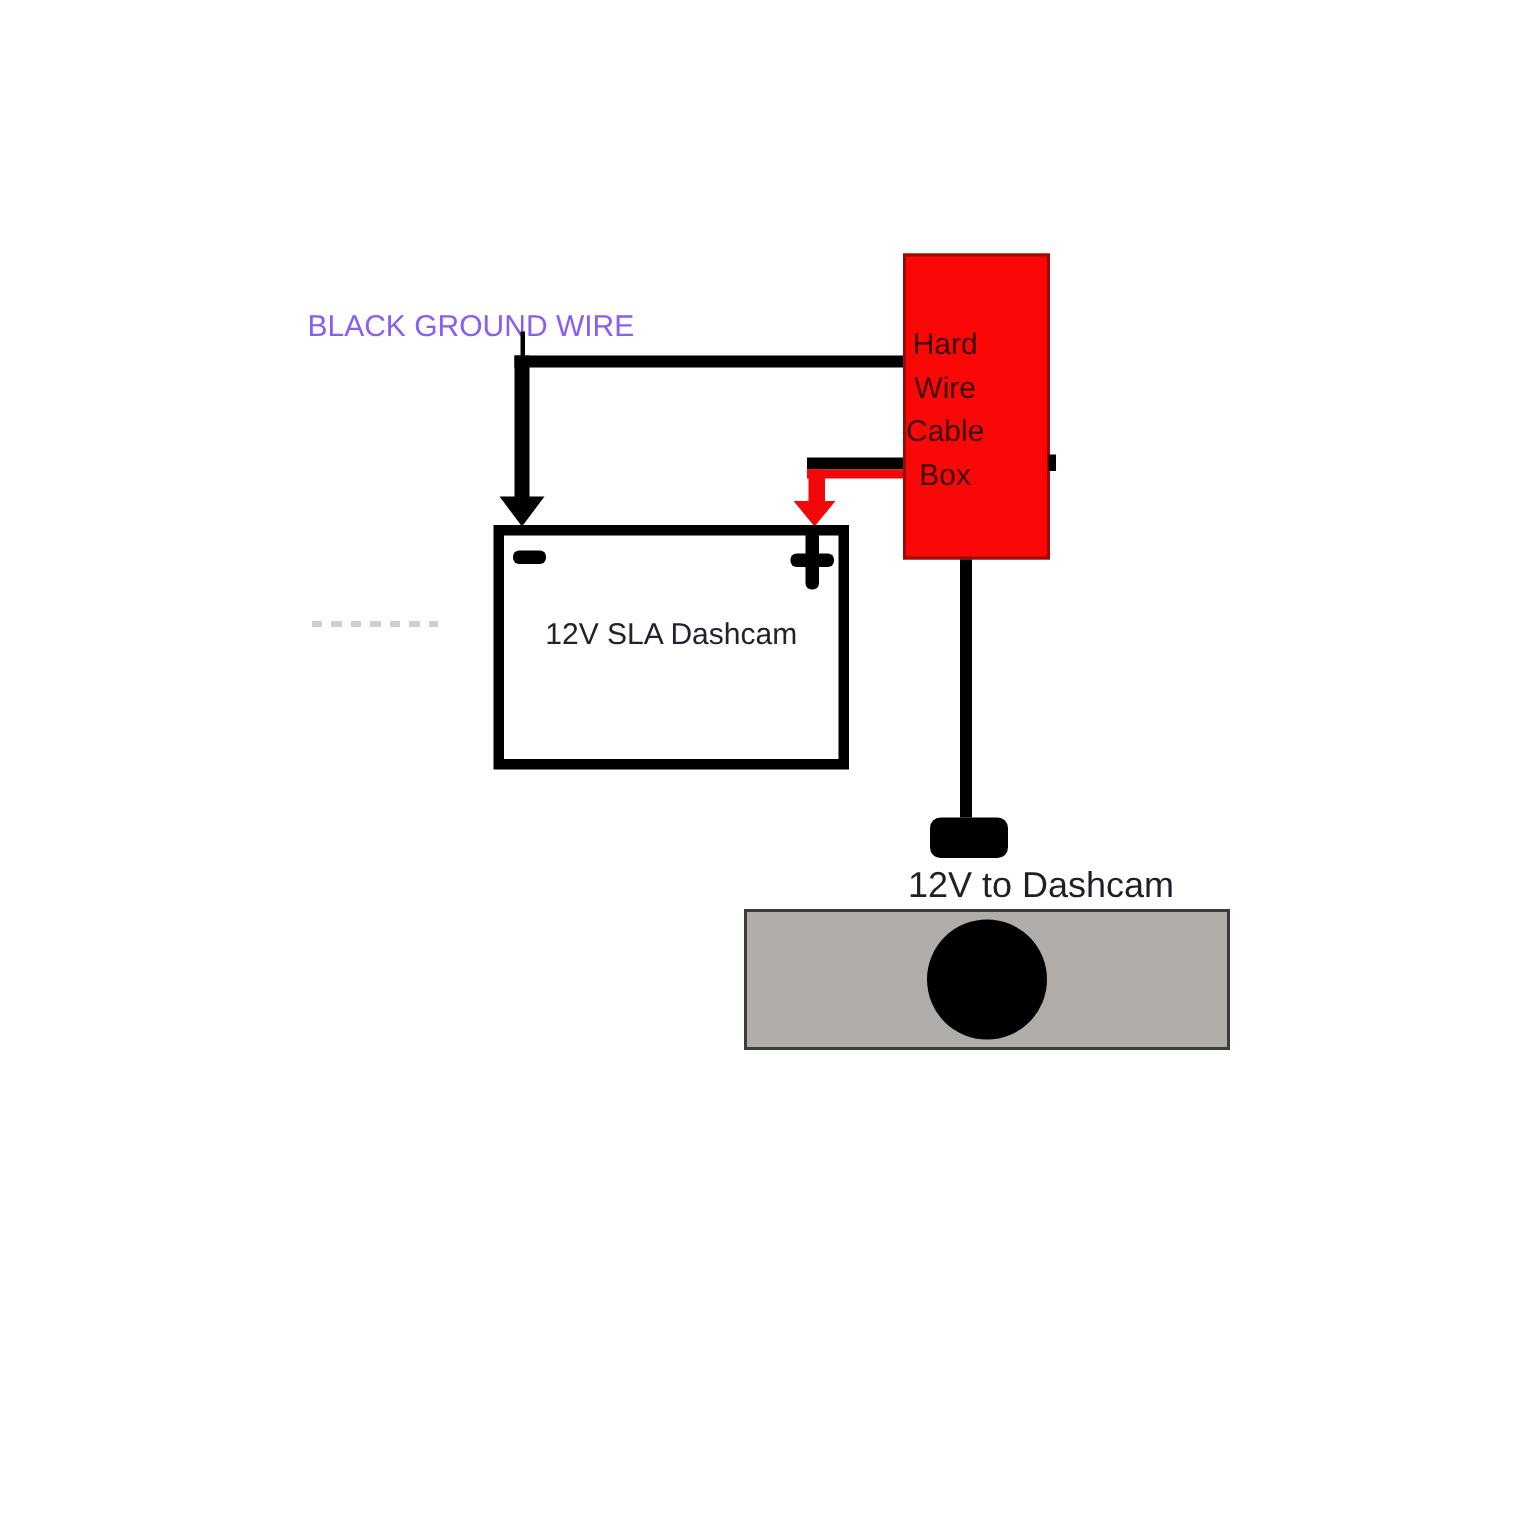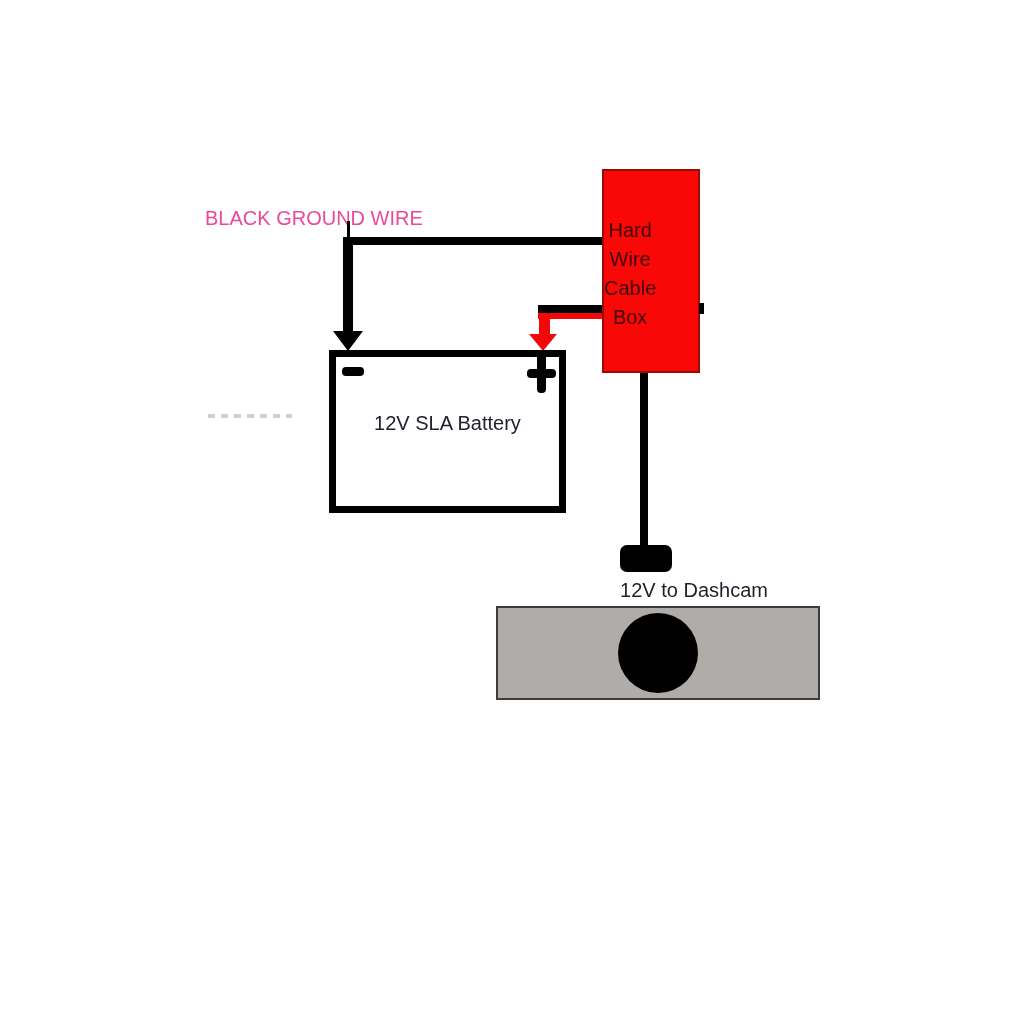--- a/index.html
+++ b/index.html
@@ -7,21 +7,21 @@
     position:relative;
     width:1024px;height:1024px;
     background:#ffffff;
     font-family:"Liberation Sans", sans-serif;
     overflow:hidden;
   }
   .abs{position:absolute;}
 
   
   .lbl{
-    color:#ec4899;
+    color:#8b5cf6;
     font-size:20px;
     line-height:24px;
     white-space:nowrap;
   }
 
   
   .wire{background:#000000;}
   .wire-red{background:#f20808;}
 
   
@@ -81,21 +81,21 @@
   .plug{
     left:620px;top:545px;
     width:52px;height:27px;
     background:#000000;
     border-radius:7px;
   }
   .plug-label{
     left:594px;top:577px;width:200px;
     text-align:center;
     color:#201f29;
-    font-size:20px;line-height:27px;
+    font-size:24px;line-height:27px;
     white-space:nowrap;
   }
 
   
   .dashcam-body{
     left:496px;top:606px;
     width:324px;height:94px;
     box-sizing:border-box;
     background:#afaca9;
     border:2px solid #3e3c3a;
@@ -150,21 +150,21 @@
 
   <div class="abs wire" style="left:640px;top:373px;width:8px;height:172px;"></div>
 
   <div class="abs battery"></div>
 
   <div class="abs terminal-bar" style="left:342px;top:367px;width:22px;height:9px;"></div>
 
   <div class="abs terminal-bar" style="left:527px;top:369px;width:29px;height:9px;"></div>
   <div class="abs terminal-bar" style="left:537px;top:354px;width:9px;height:39px;"></div>
 
-  <div class="abs battery-label">12V SLA Battery</div>
+  <div class="abs battery-label">12V SLA Dashcam</div>
 
   <div class="abs erase-artifact"></div>
 
   <div class="abs plug"></div>
 
   <div class="abs plug-label">12V to Dashcam</div>
 
   <div class="abs dashcam-body"></div>
 
   <div class="abs lens"></div>

